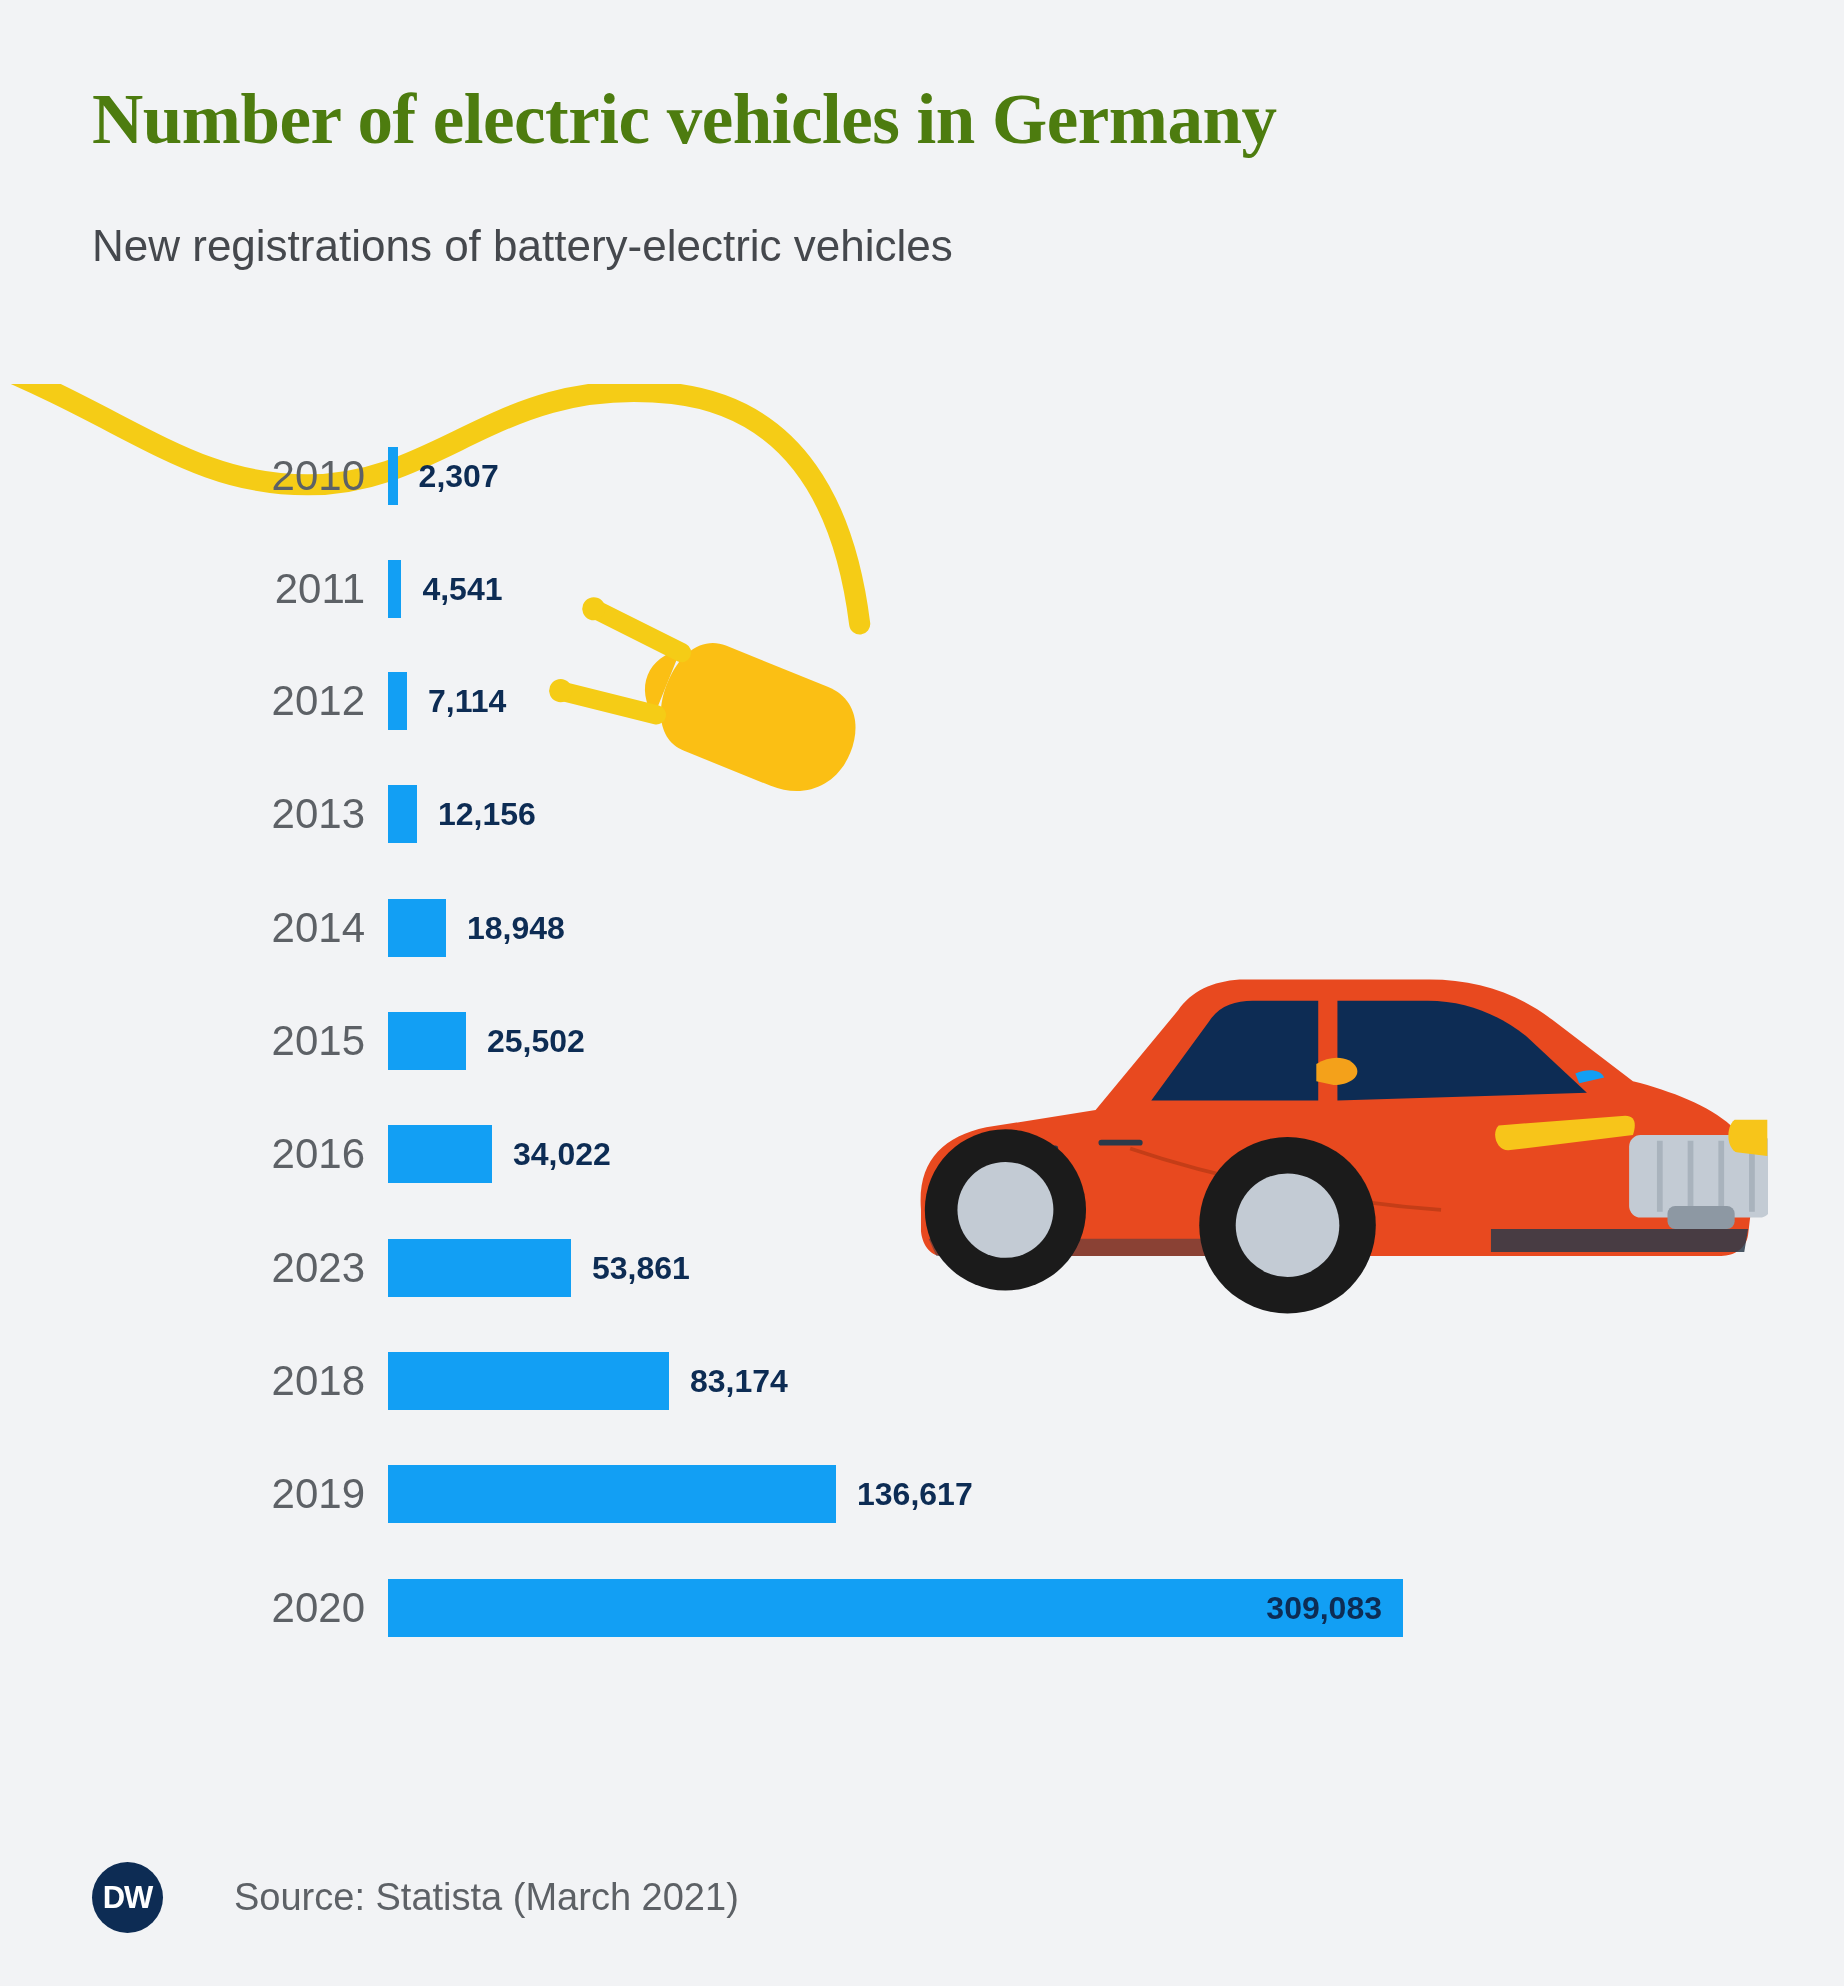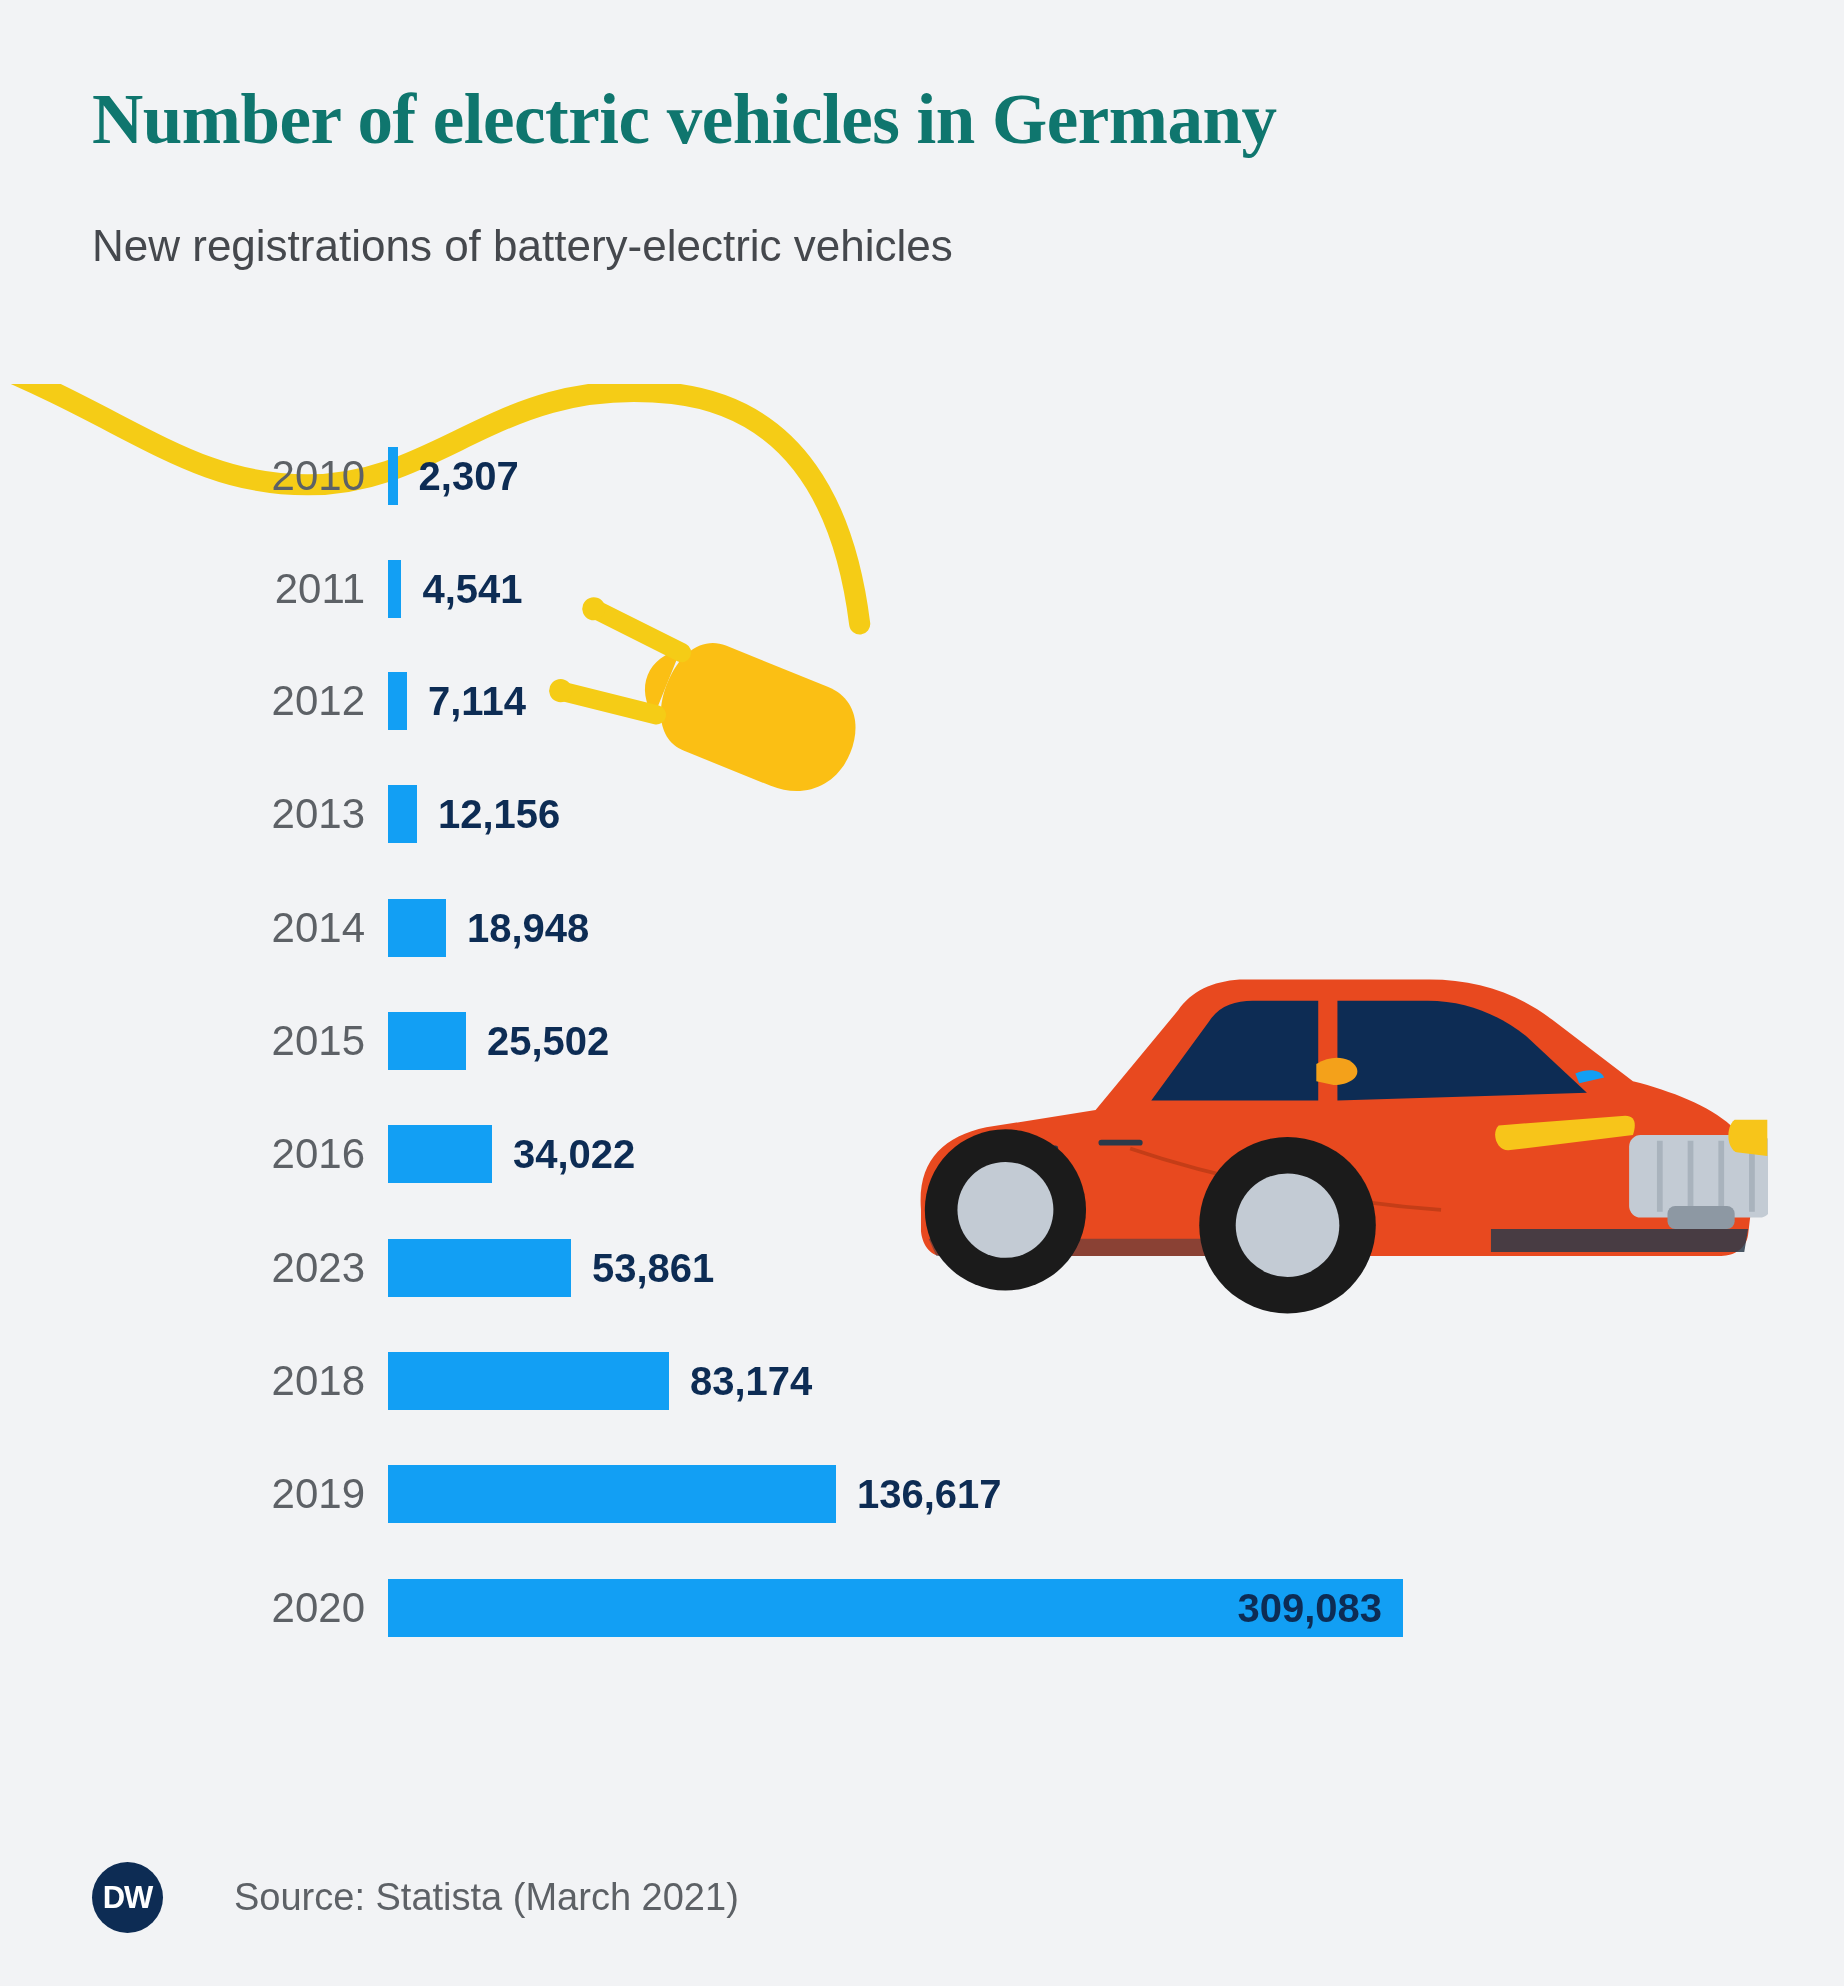--- a/index.html
+++ b/index.html
@@ -23,21 +23,21 @@
 
   
   .title {
     position: absolute;
     left: 92px;
     top: 79px;
     font-family: "Liberation Serif", serif;
     font-weight: bold;
     font-size: 71px;
     line-height: 81px;
-    color: #0f766e;
+    color: #4d7c0f;
     letter-spacing: -0.5px;
     white-space: nowrap;
   }
   .subtitle {
     position: absolute;
     left: 92px;
     top: 219px;
     font-size: 44px;
     line-height: 54px;
     color: #45484d;
@@ -76,21 +76,21 @@
     height: 88px;
     display: flex;
     align-items: center;
   }
   .bar {
     height: 58px;
     background: #129ff4;
     border-radius: 0;
   }
   .value {
-    font-size: 40px;
+    font-size: 32px;
     font-weight: bold;
     color: #0d2c54;
     white-space: nowrap;
   }
   .value.outside { margin-left: 21px; }
   .value.inside {
     margin-left: -21px;
     transform: translateX(-100%);
   }
 

